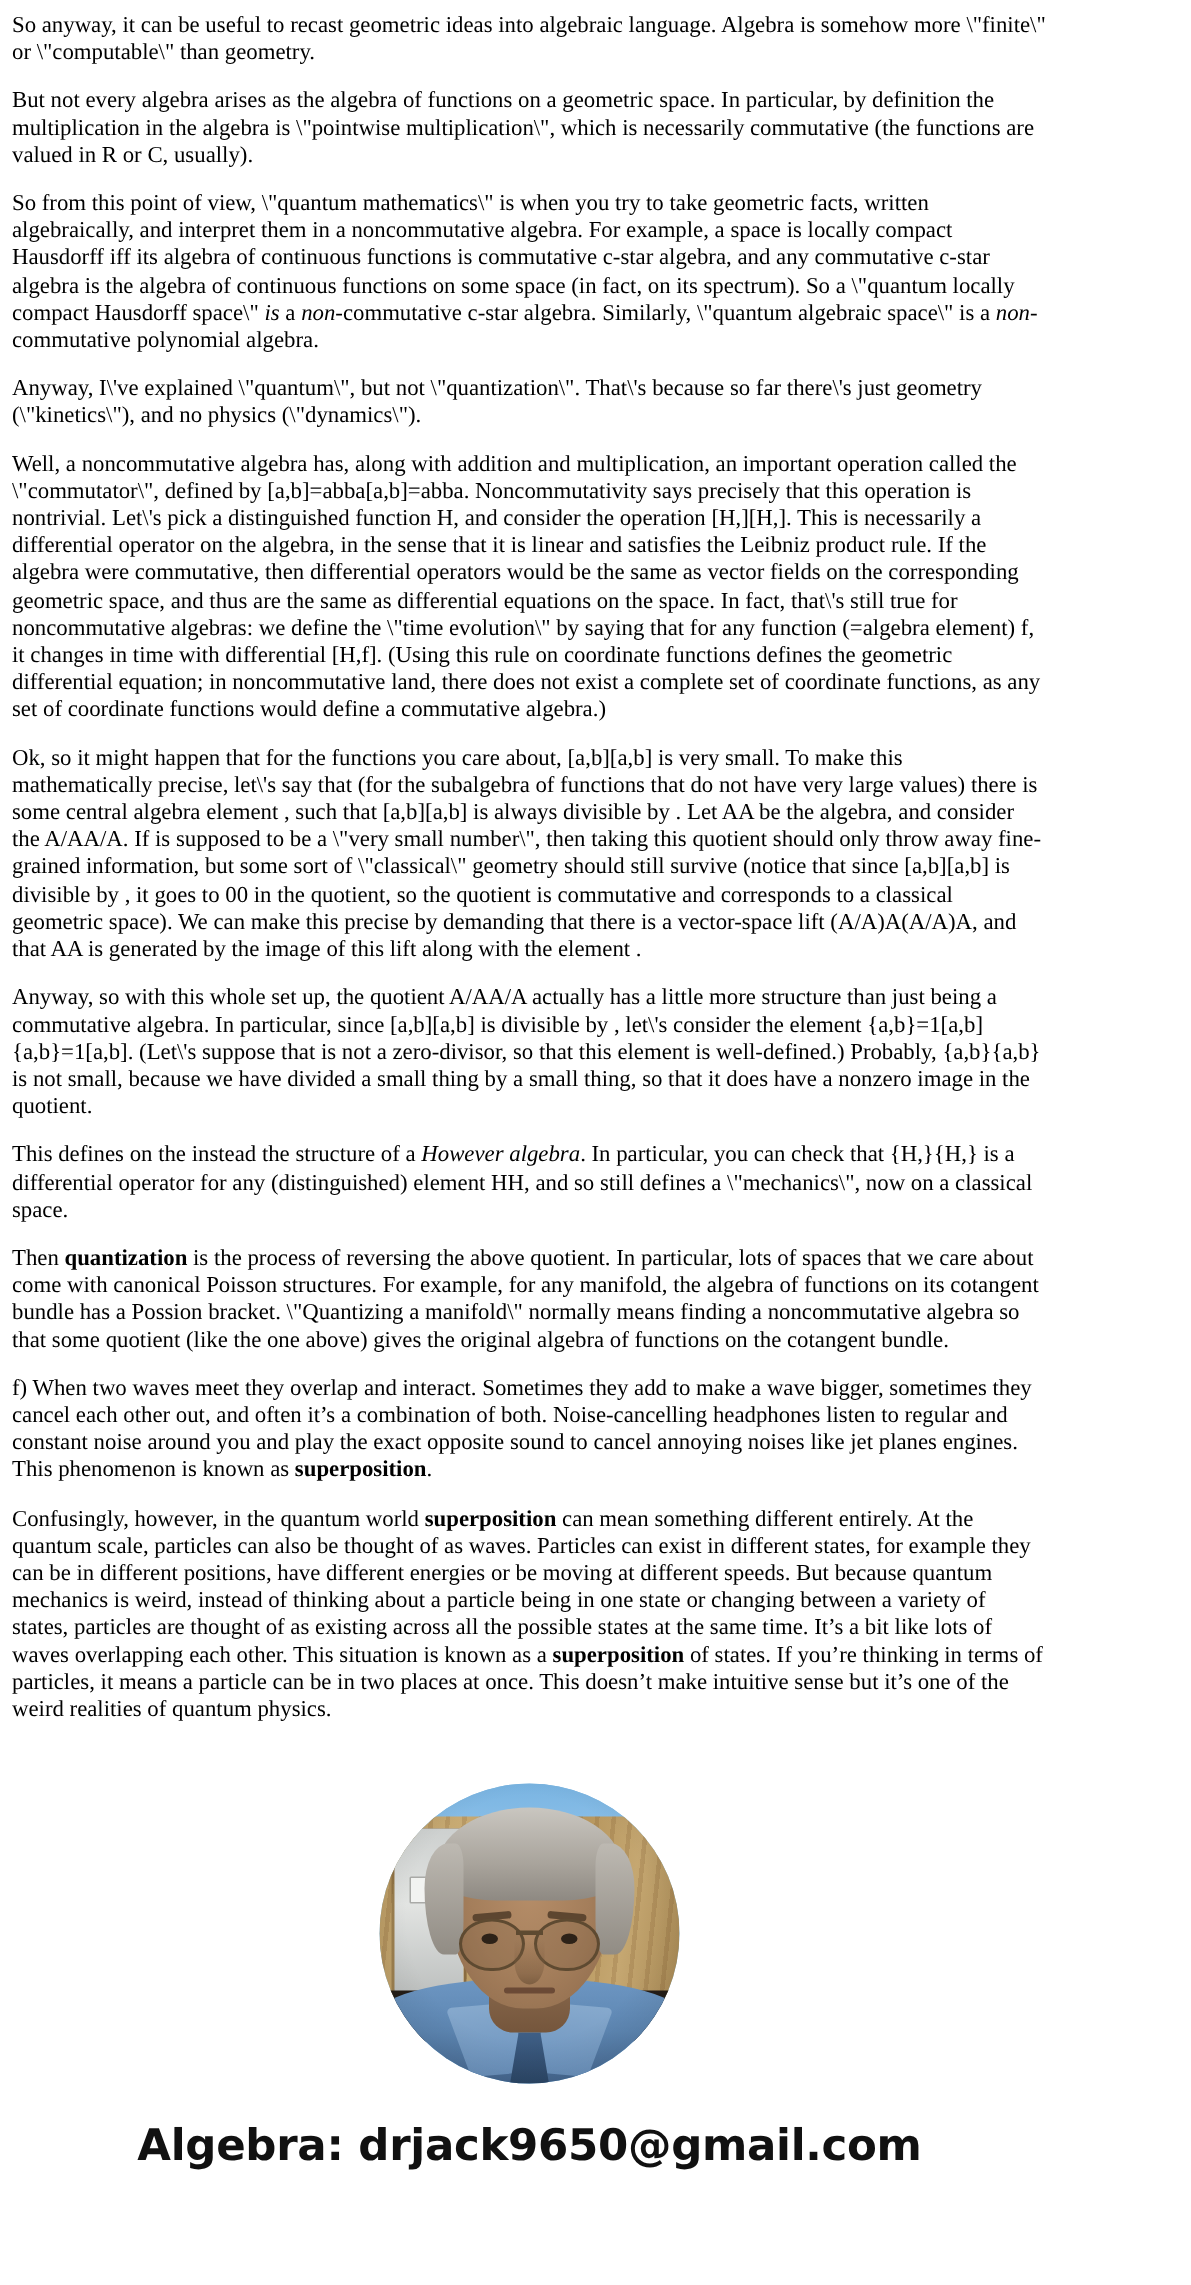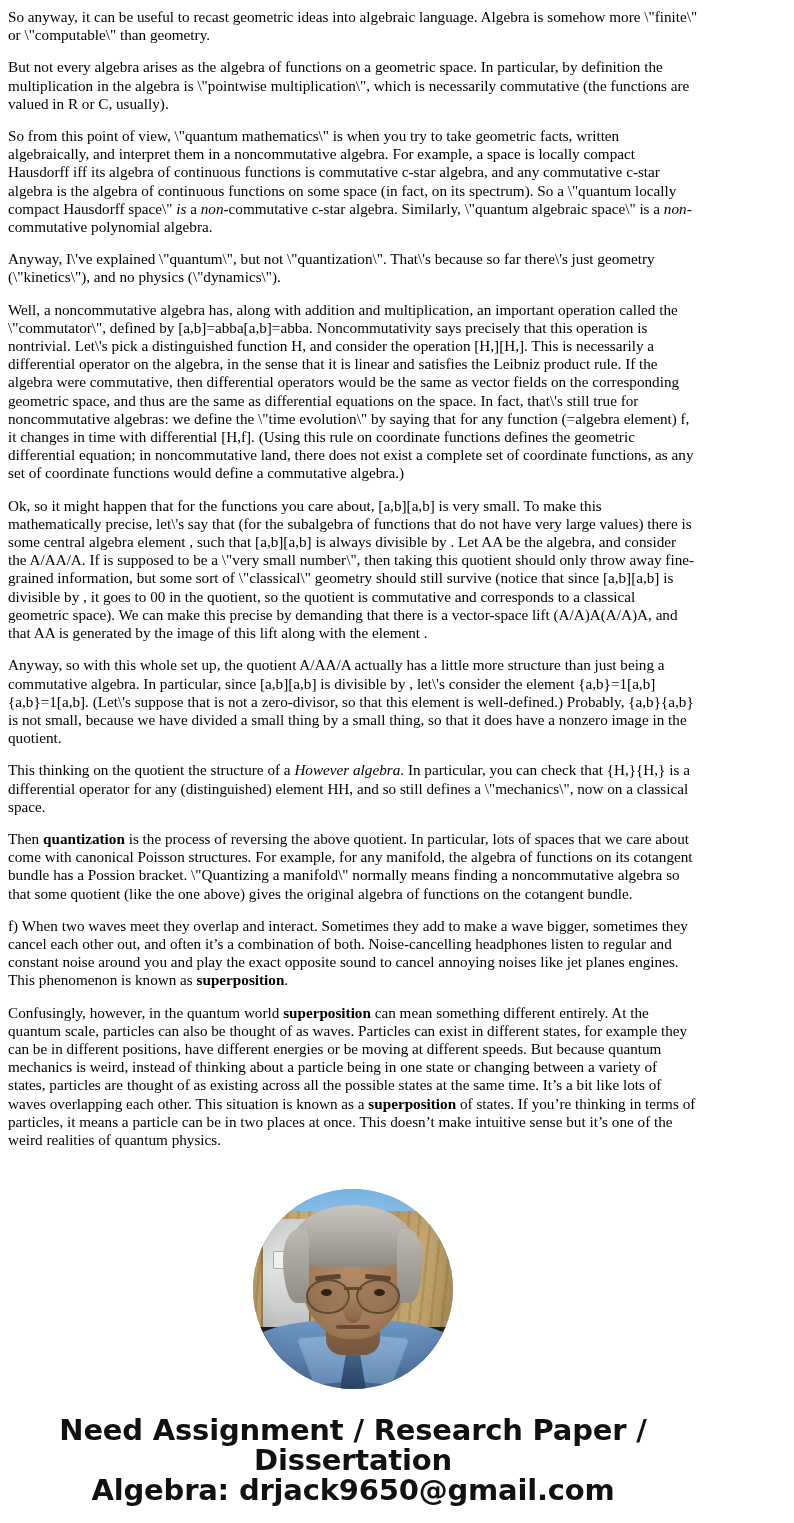--- a/index.html
+++ b/index.html
@@ -200,21 +200,21 @@
 <div class="page">
 
   <div id="paragraphs">
       <p class="para"><span>So anyway, it can be useful to recast geometric ideas into algebraic language. Algebra is somehow more \"finite\" or \"computable\" than geometry.</span></p>
       <p class="para"><span>But not every algebra arises as the algebra of functions on a geometric space. In particular, by definition the multiplication in the algebra is \"pointwise multiplication\", which is necessarily commutative (the functions are valued in R or C, usually).</span></p>
       <p class="para"><span>So from this point of view, \"quantum mathematics\" is when you try to take geometric facts, written algebraically, and interpret them in a noncommutative algebra. For example, a space is locally compact Hausdorff iff its algebra of continuous functions is commutative c-star algebra, and any commutative c-star algebra is the algebra of continuous functions on some space (in fact, on its spectrum). So a \"quantum locally compact Hausdorff space\" </span><i>is</i><span> a </span><i>non</i><span>-commutative c-star algebra. Similarly, \"quantum algebraic space\" is a </span><i>non</i><span>-commutative polynomial algebra.</span></p>
       <p class="para"><span>Anyway, I\'ve explained \"quantum\", but not \"quantization\". That\'s because so far there\'s just geometry (\"kinetics\"), and no physics (\"dynamics\").</span></p>
       <p class="para"><span>Well, a noncommutative algebra has, along with addition and multiplication, an important operation called the \"commutator\", defined by [a,b]=abba[a,b]=abba. Noncommutativity says precisely that this operation is nontrivial. Let\'s pick a distinguished function H, and consider the operation [H,][H,]. This is necessarily a differential operator on the algebra, in the sense that it is linear and satisfies the Leibniz product rule. If the algebra were commutative, then differential operators would be the same as vector fields on the corresponding geometric space, and thus are the same as differential equations on the space. In fact, that\'s still true for noncommutative algebras: we define the \"time evolution\" by saying that for any function (=algebra element) f, it changes in time with differential [H,f]. (Using this rule on coordinate functions defines the geometric differential equation; in noncommutative land, there does not exist a complete set of coordinate functions, as any set of coordinate functions would define a commutative algebra.)</span></p>
       <p class="para"><span>Ok, so it might happen that for the functions you care about, [a,b][a,b] is very small. To make this mathematically precise, let\'s say that (for the subalgebra of functions that do not have very large values) there is some central algebra element , such that [a,b][a,b] is always divisible by . Let AA be the algebra, and consider the A/AA/A. If is supposed to be a \"very small number\", then taking this quotient should only throw away fine-grained information, but some sort of \"classical\" geometry should still survive (notice that since [a,b][a,b] is divisible by , it goes to 00 in the quotient, so the quotient is commutative and corresponds to a classical geometric space). We can make this precise by demanding that there is a vector-space lift (A/A)A(A/A)A, and that AA is generated by the image of this lift along with the element .</span></p>
       <p class="para"><span>Anyway, so with this whole set up, the quotient A/AA/A actually has a little more structure than just being a commutative algebra. In particular, since [a,b][a,b] is divisible by , let\'s consider the element {a,b}=1[a,b]{a,b}=1[a,b]. (Let\'s suppose that is not a zero-divisor, so that this element is well-defined.) Probably, {a,b}{a,b} is not small, because we have divided a small thing by a small thing, so that it does have a nonzero image in the quotient.</span></p>
-      <p class="para"><span>This thinking on the quotient the structure of a </span><i>However algebra</i><span>. In particular, you can check that {H,}{H,} is a differential operator for any (distinguished) element HH, and so still defines a \"mechanics\", now on a classical space.</span></p>
+      <p class="para"><span>This defines on the instead the structure of a </span><i>However algebra</i><span>. In particular, you can check that {H,}{H,} is a differential operator for any (distinguished) element HH, and so still defines a \"mechanics\", now on a classical space.</span></p>
       <p class="para"><span>Then </span><b>quantization</b><span> is the process of reversing the above quotient. In particular, lots of spaces that we care about come with canonical Poisson structures. For example, for any manifold, the algebra of functions on its cotangent bundle has a Possion bracket. \"Quantizing a manifold\" normally means finding a noncommutative algebra so that some quotient (like the one above) gives the original algebra of functions on the cotangent bundle.</span></p>
       <p class="para"><span>f) When two waves meet they overlap and interact. Sometimes they add to make a wave bigger, sometimes they cancel each other out, and often it’s a combination of both. Noise-cancelling headphones listen to regular and constant noise around you and play the exact opposite sound to cancel annoying noises like jet planes engines. This phenomenon is known as </span><b>superposition</b><span>.</span></p>
       <p class="para"><span>Confusingly, however, in the quantum world </span><b>superposition</b><span> can mean something different entirely. At the quantum scale, particles can also be thought of as waves. Particles can exist in different states, for example they can be in different positions, have different energies or be moving at different speeds. But because quantum mechanics is weird, instead of thinking about a particle being in one state or changing between a variety of states, particles are thought of as existing across all the possible states at the same time. It’s a bit like lots of waves overlapping each other. This situation is known as a </span><b>superposition</b><span> of states. If you’re thinking in terms of particles, it means a particle can be in two places at once. This doesn’t make intuitive sense but it’s one of the weird realities of quantum physics.</span></p>
     </div>
 
   <div class="avatar-block">
     <div class="avatar">
       <div class="ph-sky"></div>
       <div class="ph-wall"></div>
       <div class="ph-panel-l"></div>
@@ -236,17 +236,16 @@
       <div class="ph-bridge"></div>
       <div class="ph-eye-l"></div>
       <div class="ph-eye-r"></div>
       <div class="ph-nose"></div>
       <div class="ph-mouth"></div>
       <div class="ph-vignette"></div>
     </div>
   </div>
 
   <h1 class="footer-heading">
-    <span class="fl">Need Assignment / Research Paper / Dissertation</span>
     <span class="fl">Algebra: drjack9650@gmail.com</span>
   </h1>
 
 </div>
 
 </body></html>

